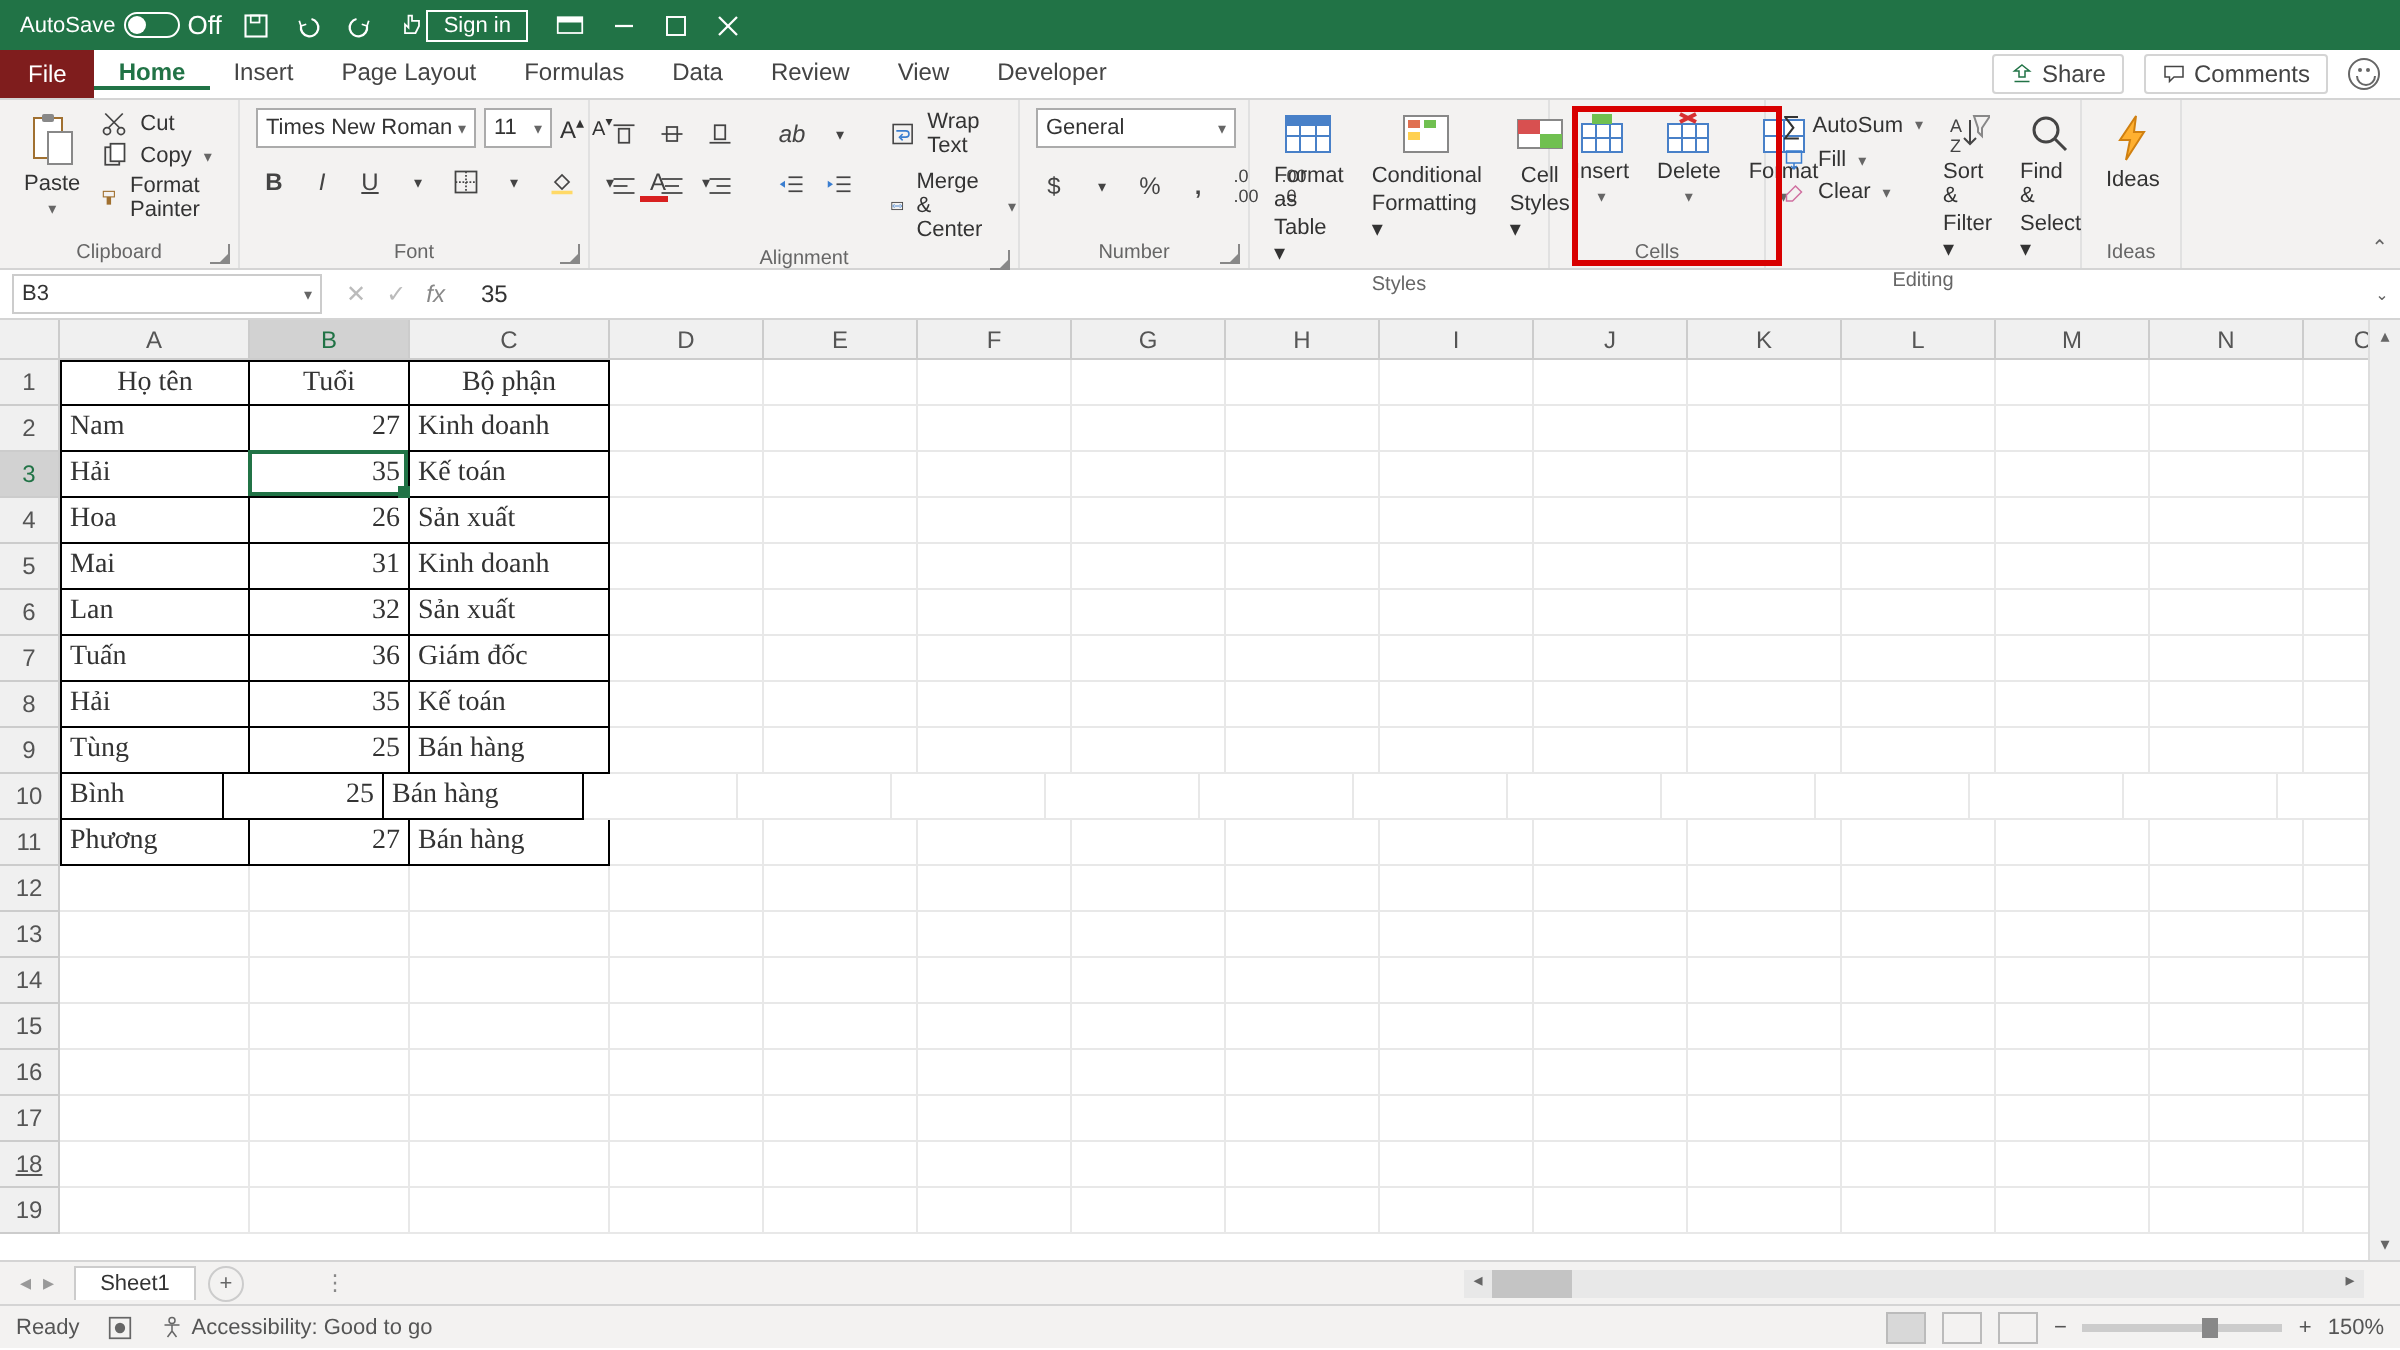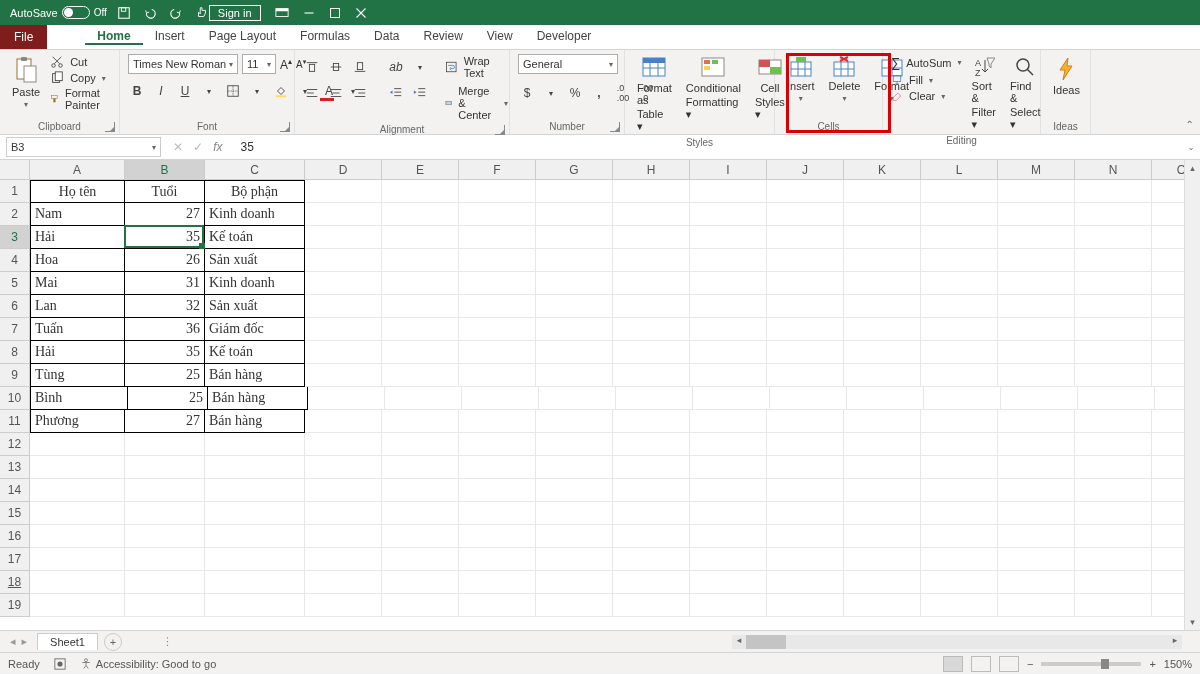--- a/index.html
+++ b/index.html
@@ -101,21 +101,21 @@
 svg { display: block; }
 </style>
 </head>
 <body>
 
 <div class="titlebar">
   <div class="tb-left">
     <div class="autosave">
       <span>AutoSave</span>
       <span class="toggle-pill"></span>
-      <span style="font-size:10px;">Off</span>
+      <span style="font-size:13px;">Off</span>
     </div>
     <div class="qat">
       <span class="qat-icon">
           <svg viewBox="0 0 16 16">
             <rect x="2" y="2" width="12" height="12" fill="none" stroke="#fff" stroke-width="1.2"></rect>
             <rect x="5" y="2" width="5" height="4" fill="none" stroke="#fff"></rect>
           </svg>
         </span>
       <span class="qat-icon">
           <svg viewBox="0 0 16 16">
@@ -150,30 +150,46 @@
       </svg>
     <svg width="12" height="12" viewBox="0 0 16 16">
         <line x1="2" y1="2" x2="14" y2="14" stroke="#fff" stroke-width="1.5"></line>
         <line x1="14" y1="2" x2="2" y2="14" stroke="#fff" stroke-width="1.5"></line>
       </svg>
   </div>
 </div>
 
 <div class="tabs">
   <div class="tab file">File</div>
-  <div id="tab-container" style="display: flex; padding-left: 38px;">
+  <div id="tab-container" style="display: flex;">
       <div class="tab active">Home</div>
       <div class="tab">Insert</div>
       <div class="tab">Page Layout</div>
       <div class="tab">Formulas</div>
       <div class="tab">Data</div>
       <div class="tab">Review</div>
       <div class="tab">View</div>
       <div class="tab">Developer</div>
     </div>
+  <div class="tabs-right">
+    <div class="pill">
+      <svg width="12" height="12" viewBox="0 0 16 16">
+          <path d="M8 2 L13 6 L10 6 L10 10 L6 10 L6 6 L3 6 Z" fill="none" stroke="#217346"></path>
+          <line x1="3" y1="13" x2="13" y2="13" stroke="#217346"></line>
+        </svg>
+      <span>Share</span>
+    </div>
+    <div class="pill">
+      <svg width="12" height="12" viewBox="0 0 16 16">
+          <path d="M2 3 L14 3 L14 10 L8 10 L5 13 L5 10 L2 10 Z" fill="none" stroke="#444"></path>
+        </svg>
+      <span>Comments</span>
+    </div>
+    <span class="smile"></span>
+  </div>
 </div>
 
 <div class="ribbon">
 
   <div class="group" style="width:120px;">
     <div class="group-body">
       <div class="big-btn">
         <svg width="26" height="28" viewBox="0 0 26 28">
             <rect x="4" y="3" width="14" height="20" fill="#fff" stroke="#a07030"></rect>
             <rect x="8" y="1" width="6" height="4" rx="1" fill="#888"></rect>
@@ -698,21 +714,21 @@
         <div class="cell" style="width: 77px; height: 23px;"></div>
         <div class="cell" style="width: 77px; height: 23px;"></div>
         <div class="cell" style="width: 77px; height: 23px;"></div>
         <div class="cell" style="width: 77px; height: 23px;"></div>
         <div class="cell" style="width: 77px; height: 23px;"></div>
         <div class="cell" style="width: 77px; height: 23px;"></div>
         <div class="cell" style="width: 77px; height: 23px;"></div>
         <div class="cell" style="width: 60px; height: 23px;"></div>
       </div>
       <div class="row">
-        <div class="cell b bleft" style="width: 98px; height: 23px;">Bình</div>
+        <div class="cell b bleft" style="width: 82px; height: 23px;">Bình</div>
         <div class="cell b num" style="width: 80px; height: 23px;">25</div>
         <div class="cell b" style="width: 100px; height: 23px;">Bán hàng</div>
         <div class="cell" style="width: 77px; height: 23px;"></div>
         <div class="cell" style="width: 77px; height: 23px;"></div>
         <div class="cell" style="width: 77px; height: 23px;"></div>
         <div class="cell" style="width: 77px; height: 23px;"></div>
         <div class="cell" style="width: 77px; height: 23px;"></div>
         <div class="cell" style="width: 77px; height: 23px;"></div>
         <div class="cell" style="width: 77px; height: 23px;"></div>
         <div class="cell" style="width: 77px; height: 23px;"></div>

